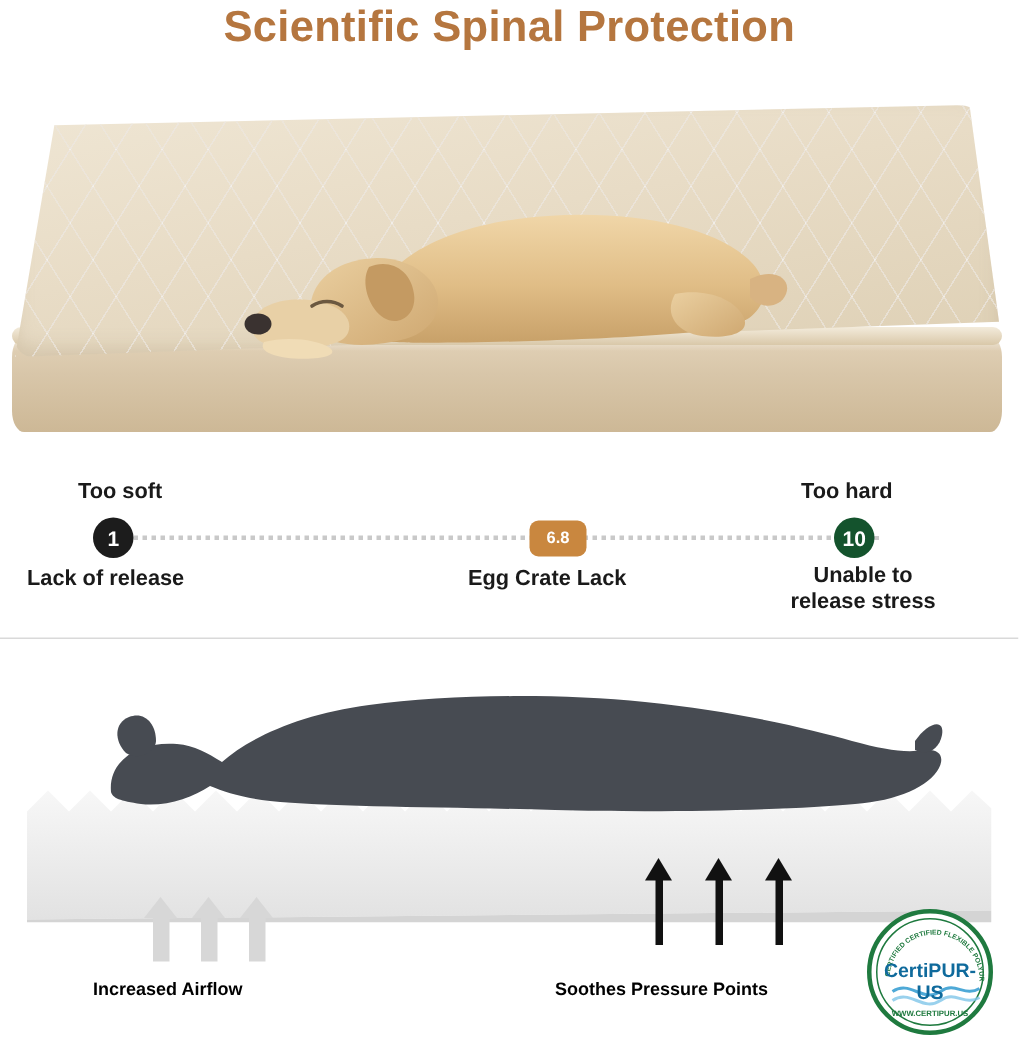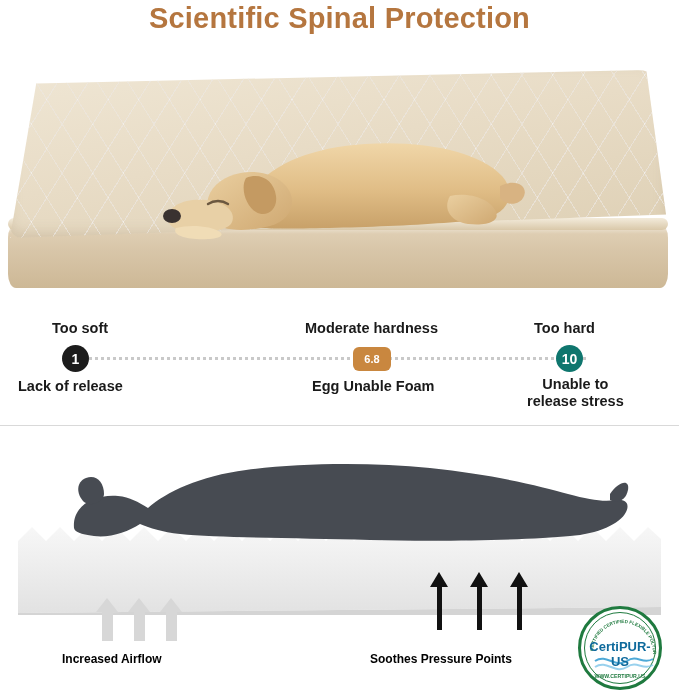--- a/index.html
+++ b/index.html
@@ -68,21 +68,21 @@
   .track{
     position:absolute;left:76px;top:51px;width:510px;height:3px;
     border-top:3px dotted #c9c9c9;
   }
   .pip{
     position:absolute;width:27px;height:27px;border-radius:50%;
     display:flex;align-items:center;justify-content:center;
     color:#fff;font-size:14px;font-weight:bold;top:39px;
   }
   .pip.one{left:62px;background:#1c1c1c;}
-  .pip.ten{left:556px;background:#0f766e;}
+  .pip.ten{left:556px;background:#14532d;}
   .pip.mid{left:353px;background:#c9873f;width:38px;border-radius:6px;height:24px;top:41px;font-size:11px;}
 
   .scale-labels-bot{position:absolute;left:0;top:72px;width:679px;}
   .lab2{position:absolute;font-size:14.5px;font-weight:bold;color:#1a1a1a;white-space:nowrap;line-height:17px;}
   .lab2.l1{left:18px;top:0;}
   .lab2.l2{left:312px;top:0;}
   .lab2.l3{left:527px;top:-2px;text-align:center;}
 
   .scale-rule{position:absolute;left:0;top:425px;width:679px;height:1px;background:#d9d9d9;}
 
@@ -173,32 +173,31 @@
 
         <path d="M26 128 C 40 124, 62 126, 70 132 C 76 137, 64 140, 46 139 C 32 138, 22 134, 26 128 Z" fill="#f0dcb6"></path>
       </svg>
     </div>
 
   </div>
 
   <div class="scale">
     <div class="scale-labels-top">
       <div class="lab soft">Too soft</div>
-      <div class="lab mod">Moderate hardness</div>
       <div class="lab hard">Too hard</div>
     </div>
 
     <div class="track"></div>
     <div class="pip one">1</div>
     <div class="pip mid">6.8</div>
     <div class="pip ten">10</div>
 
     <div class="scale-labels-bot">
       <div class="lab2 l1">Lack of release</div>
-      <div class="lab2 l2">Egg Unable Foam</div>
+      <div class="lab2 l2">Egg Crate Lack</div>
       <div class="lab2 l3">
         <span>Unable to</span><br>
         <span>release stress</span>
       </div>
     </div>
   </div>
   <div class="scale-rule"></div>
 
   <div class="cross">
 

